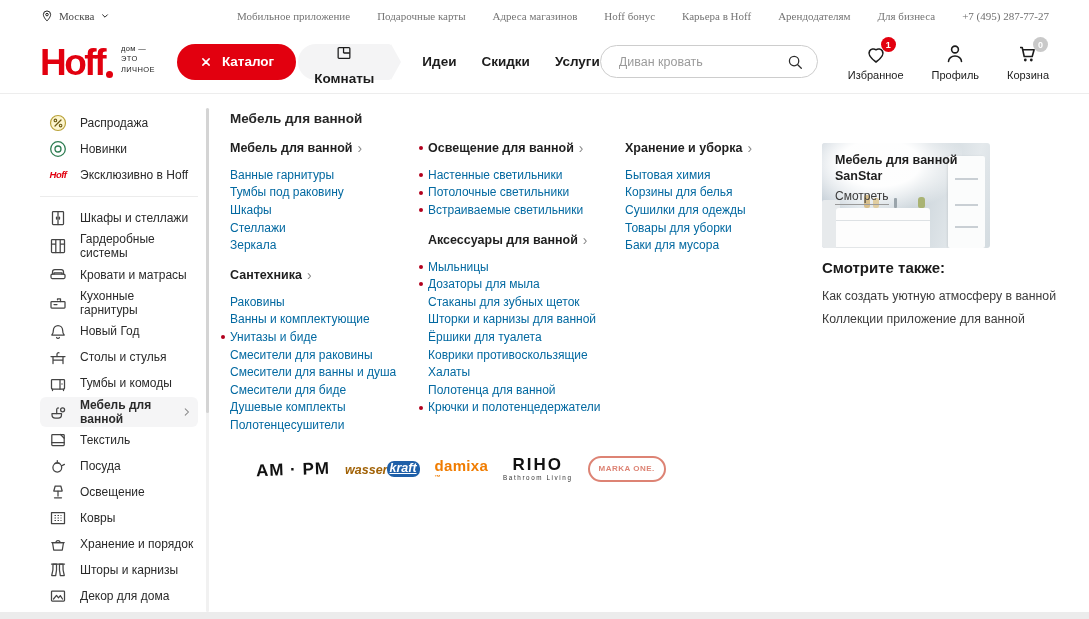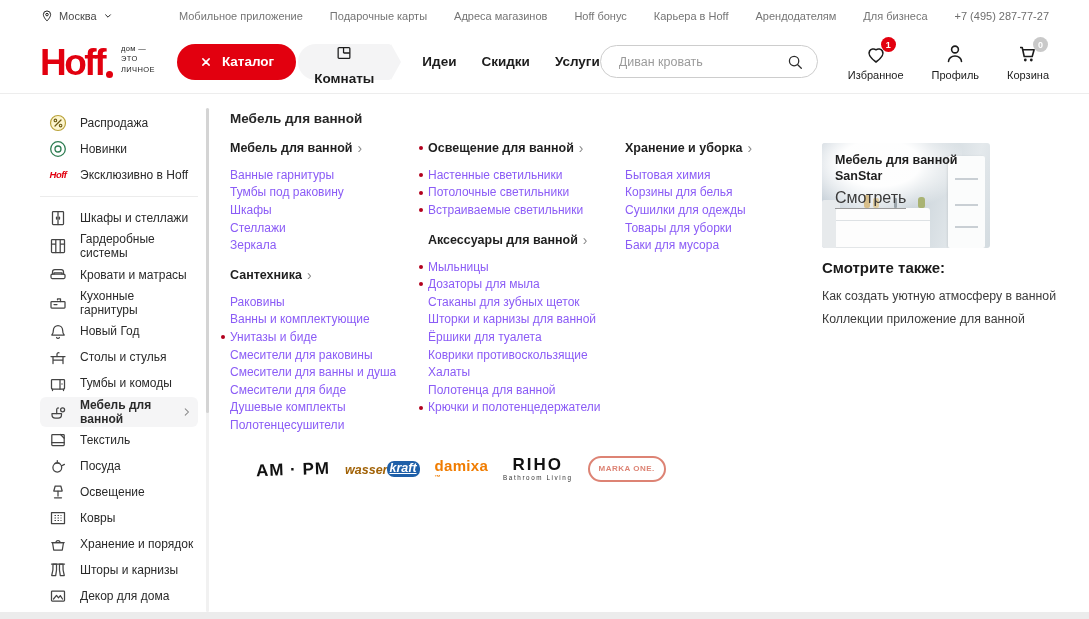--- a/index.html
+++ b/index.html
@@ -1,21 +1,21 @@
 <!DOCTYPE html>
 <html><head>
 <meta charset="utf-8">
 <style>
   html,body{margin:0;padding:0;background:#fff;font-family:"Liberation Sans",sans-serif;}
   #app{position:relative;width:1089px;height:619px;overflow:hidden;background:#fff;}
   .icon{display:inline-flex;align-items:center;justify-content:center;}
   .icon svg{display:block;}
 
   
-  .topbar{position:absolute;top:0;left:0;right:0;height:30px;display:flex;align-items:center;padding:16px 40px;font-size:11px;color:#757575;box-sizing:border-box;}
+  .topbar{position:absolute;top:0;left:0;right:0;height:30px;display:flex;align-items:center;padding:16px 40px;font-size:11px;color:#757575;box-sizing:border-box;font-family:Liberation Serif, serif;}
   .topbar-left{display:flex;align-items:center;gap:5px;cursor:pointer;color:#4a4a4a;}
   .topbar-left .icon{width:14px;height:14px;}
   .topbar-right{margin-left:auto;display:flex;gap:27px;align-items:center;}
   .topbar-link{cursor:pointer;white-space:nowrap;}
   .topbar-phone{color:#6e6e6e;white-space:nowrap;}
 
   
   .header{position:absolute;top:30px;left:0;right:0;height:64px;display:flex;align-items:center;padding:0 40px;box-sizing:border-box;border-bottom:1px solid #ededed;background:#fff;}
   .logo{display:flex;align-items:flex-end;gap:9px;cursor:pointer;margin-right:22px;}
   .logo-text{font-size:37px;font-weight:800;color:#e2000f;letter-spacing:-2.5px;line-height:.85;position:relative;padding-right:8px;}
@@ -50,38 +50,38 @@
   
   .menu-title{position:absolute;left:230px;top:111px;font-size:13.5px;font-weight:700;color:#262626;}
   .columns{position:absolute;left:230px;top:139px;display:flex;}
   .col{box-sizing:border-box;}
   .col:nth-child(1){width:198px;}
   .col:nth-child(2){width:197px;}
   .col:nth-child(3){width:200px;}
   .section{margin-bottom:12px;}
   .sec-heading{height:18px;margin-bottom:9px;display:flex;align-items:center;gap:5px;font-size:12.5px;font-weight:700;color:#1f1f1f;cursor:pointer;position:relative;width:max-content;}
   .sec-chev{color:#8a8a8a;font-weight:400;font-size:14px;line-height:1;}
-  .menu-item{height:17.6px;font-size:12px;color:#8b5cf6;display:flex;align-items:center;cursor:pointer;position:relative;width:max-content;}
+  .menu-item{height:17.6px;font-size:12px;color:#0369a1;display:flex;align-items:center;cursor:pointer;position:relative;width:max-content;}
   .dotted::before{content:"";position:absolute;left:-9px;top:7px;width:4px;height:4px;border-radius:50%;background:#b2001d;}
 
   
   .promo{position:absolute;left:822px;top:143px;width:168px;height:105px;border-radius:3px;overflow:hidden;cursor:pointer;background:linear-gradient(105deg,#c0cad3 0%,#dde4e9 28%,#ccd5db 55%,#e4e9ec 82%,#d3dbe0 100%);}
   .promo-blob{position:absolute;left:-10px;top:-18px;width:150px;height:85px;background:radial-gradient(ellipse at 45% 45%,rgba(255,255,255,.97) 35%,rgba(255,255,255,0) 75%);}
   .promo-towel{position:absolute;left:0;bottom:0;width:18px;height:48px;background:#e7eaec;border-radius:2px 2px 0 0;}
   .promo-vanity{position:absolute;left:14px;bottom:0;width:94px;height:40px;background:#fdfdfd;border-radius:3px 3px 0 0;box-shadow:0 -1px 0 #e3e6e8 inset;}
   .promo-vanity::before{content:"";position:absolute;left:0;top:12px;right:0;height:1px;background:#dde1e4;}
   .promo-faucet{position:absolute;left:72px;bottom:40px;width:2.5px;height:10px;background:#9aa4ab;border-radius:1px;}
   .promo-cabinet{position:absolute;right:5px;top:13px;width:37px;height:92px;background:#fbfcfc;border-radius:2px;box-shadow:-1px 0 2px rgba(0,0,0,.08);}
   .promo-cabinet i{position:absolute;left:7px;right:7px;height:1.5px;background:#c9cfd4;display:block;}
   .bottle{position:absolute;border-radius:2px;}
   .b1{left:42px;bottom:40px;width:6px;height:13px;background:#d8bf8b;}
   .b2{left:51px;bottom:40px;width:6px;height:10px;background:#e0cda0;}
   .b3{left:96px;bottom:40px;width:7px;height:11px;background:#a9b373;border-radius:3px 3px 2px 2px;}
   .promo-title{position:absolute;left:13px;top:9px;font-size:12.5px;font-weight:800;color:#1f1f1f;line-height:1.3;z-index:2;}
-  .promo-link{position:absolute;left:13px;top:46px;font-size:16px;color:#3a3a3a;border-bottom:1px solid #9a9a9a;padding-bottom:1px;z-index:2;}
+  .promo-link{position:absolute;left:13px;top:46px;font-size:12px;color:#3a3a3a;border-bottom:1px solid #9a9a9a;padding-bottom:1px;z-index:2;}
 
   
   .see-also{position:absolute;left:822px;top:259px;}
   .see-heading{font-size:15px;font-weight:600;color:#1a1a1a;margin-bottom:13px;}
   .see-link{font-size:12.3px;color:#3c3c3c;margin-bottom:9px;white-space:nowrap;cursor:pointer;}
 
   
   .brands{position:absolute;left:256px;top:450px;height:38px;display:flex;align-items:center;gap:15px;}
   .brand{cursor:pointer;display:flex;flex-direction:column;align-items:center;line-height:1;}
   .brand-ampm{font-size:17px;font-weight:700;color:#111;letter-spacing:1px;transform:rotate(-2deg);}

